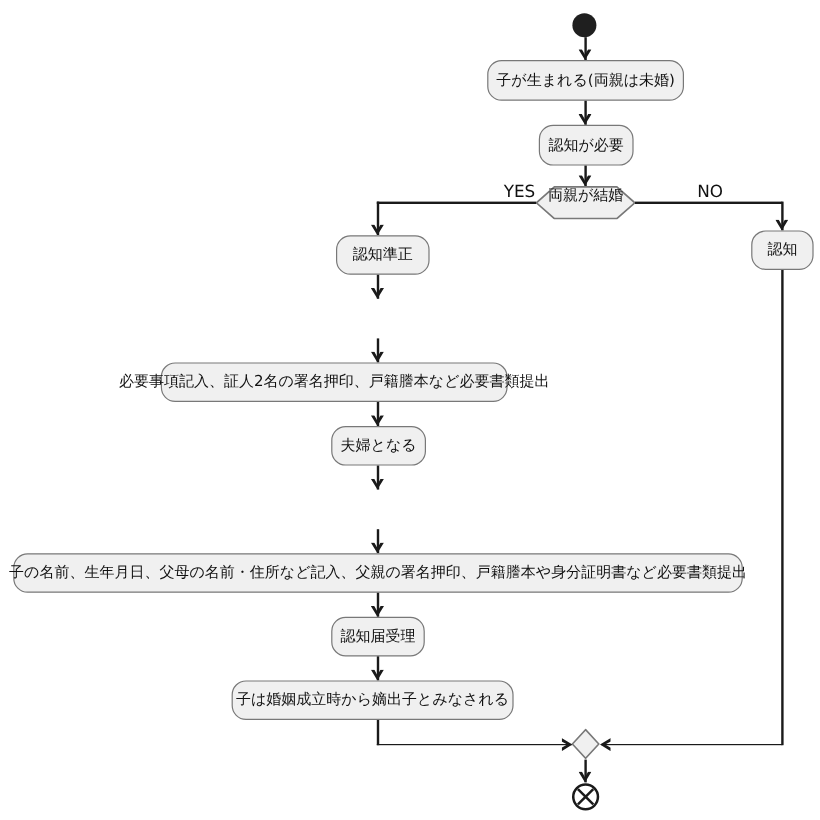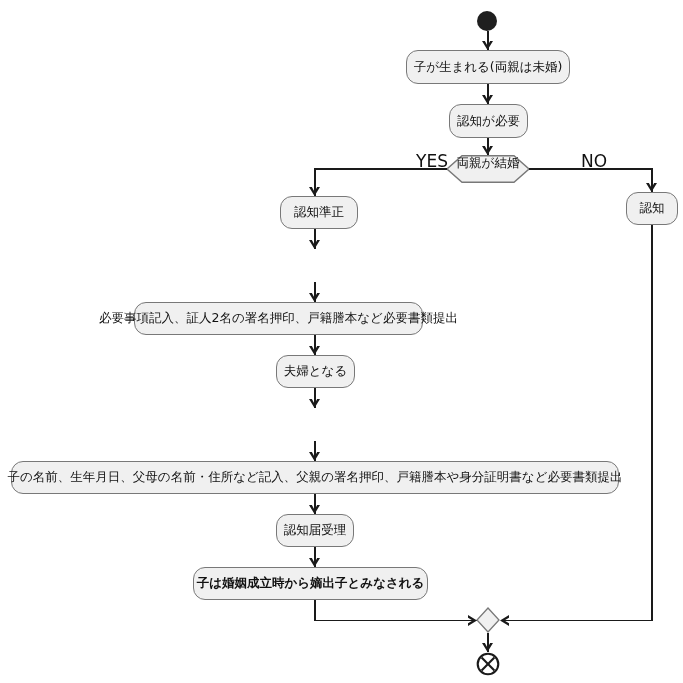--- a/index.html
+++ b/index.html
@@ -19,21 +19,21 @@
   .edge{position:absolute;background:#1a1a1a;}
   .edge.v{width:1.5px;}
   .edge.h{height:1.5px;}
   .arrow{
     position:absolute;width:11px;height:9px;background:#1a1a1a;
     clip-path:polygon(50% 100%,0 0,26% 0,50% 52%,74% 0,100% 0);
   }
   .arrow.right{transform:rotate(-90deg);}
   .arrow.left{transform:rotate(90deg);}
   .branch-label{
-    position:absolute;font-size:17px;line-height:1;color:#111111;white-space:nowrap;
+    position:absolute;font-size:14px;line-height:1;color:#111111;white-space:nowrap;
   }
   .decision{position:absolute;}
   .decision .dec-label{
     position:absolute;left:0;top:0;width:100%;height:100%;
     display:flex;align-items:center;justify-content:center;
     font-size:12.5px;white-space:nowrap;color:#111111;
   }
   .shape-svg{position:absolute;display:block;}
 </style>
 </head>
@@ -96,21 +96,21 @@
   <div class="box" style="left:11px;top:461px;width:608px;height:33px;">子の名前、生年月日、父母の名前・住所など記入、父親の署名押印、戸籍謄本や身分証明書など必要書類提出</div>
 
   <div class="edge v" style="left:314px;top:494px;height:20px;"></div>
   <div class="arrow" style="left:309px;top:505px;"></div>
 
   <div class="box" style="left:276px;top:514px;width:78px;height:33px;">認知届受理</div>
 
   <div class="edge v" style="left:314px;top:547px;height:20px;"></div>
   <div class="arrow" style="left:309px;top:558px;"></div>
 
-  <div class="box" style="left:193px;top:567px;width:235px;height:33px;font-weight:bold;">子は婚姻成立時から嫡出子とみなされる</div>
+  <div class="box" style="left:193px;top:567px;width:235px;height:33px;">子は婚姻成立時から嫡出子とみなされる</div>
 
   <div class="edge v" style="left:314px;top:600px;height:21px;"></div>
   <div class="edge h" style="left:314px;top:619.5px;width:163px;"></div>
   <div class="arrow right" style="left:467px;top:615.5px;"></div>
 
   <div class="edge h" style="left:529px;top:168px;width:123px;"></div>
   <div class="edge v" style="left:651px;top:168px;height:24px;"></div>
   <div class="arrow" style="left:646px;top:183px;"></div>
 
   <div class="box" style="left:626px;top:192px;width:52px;height:33px;">認知</div>

